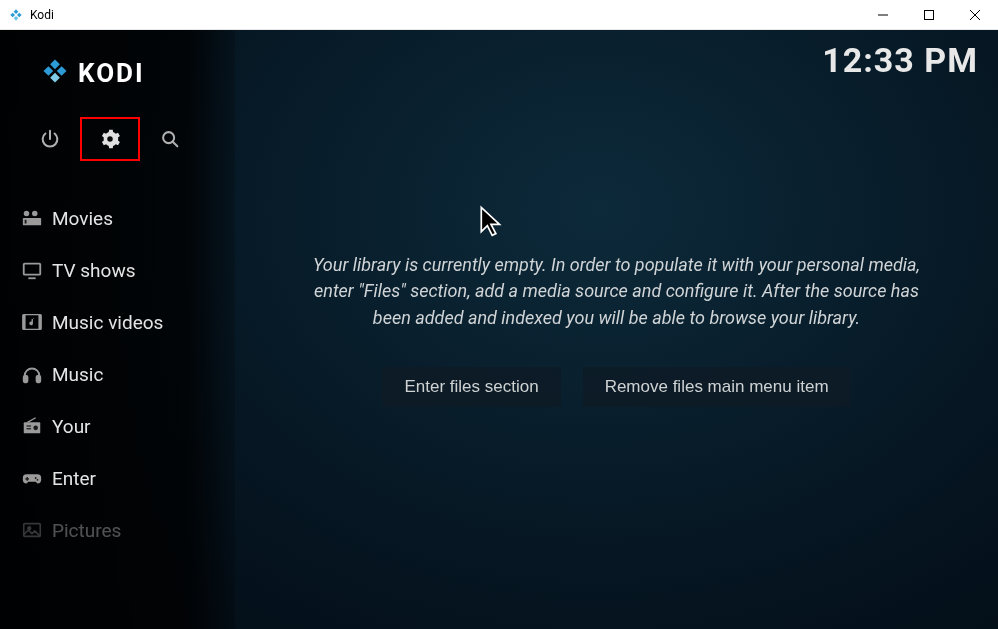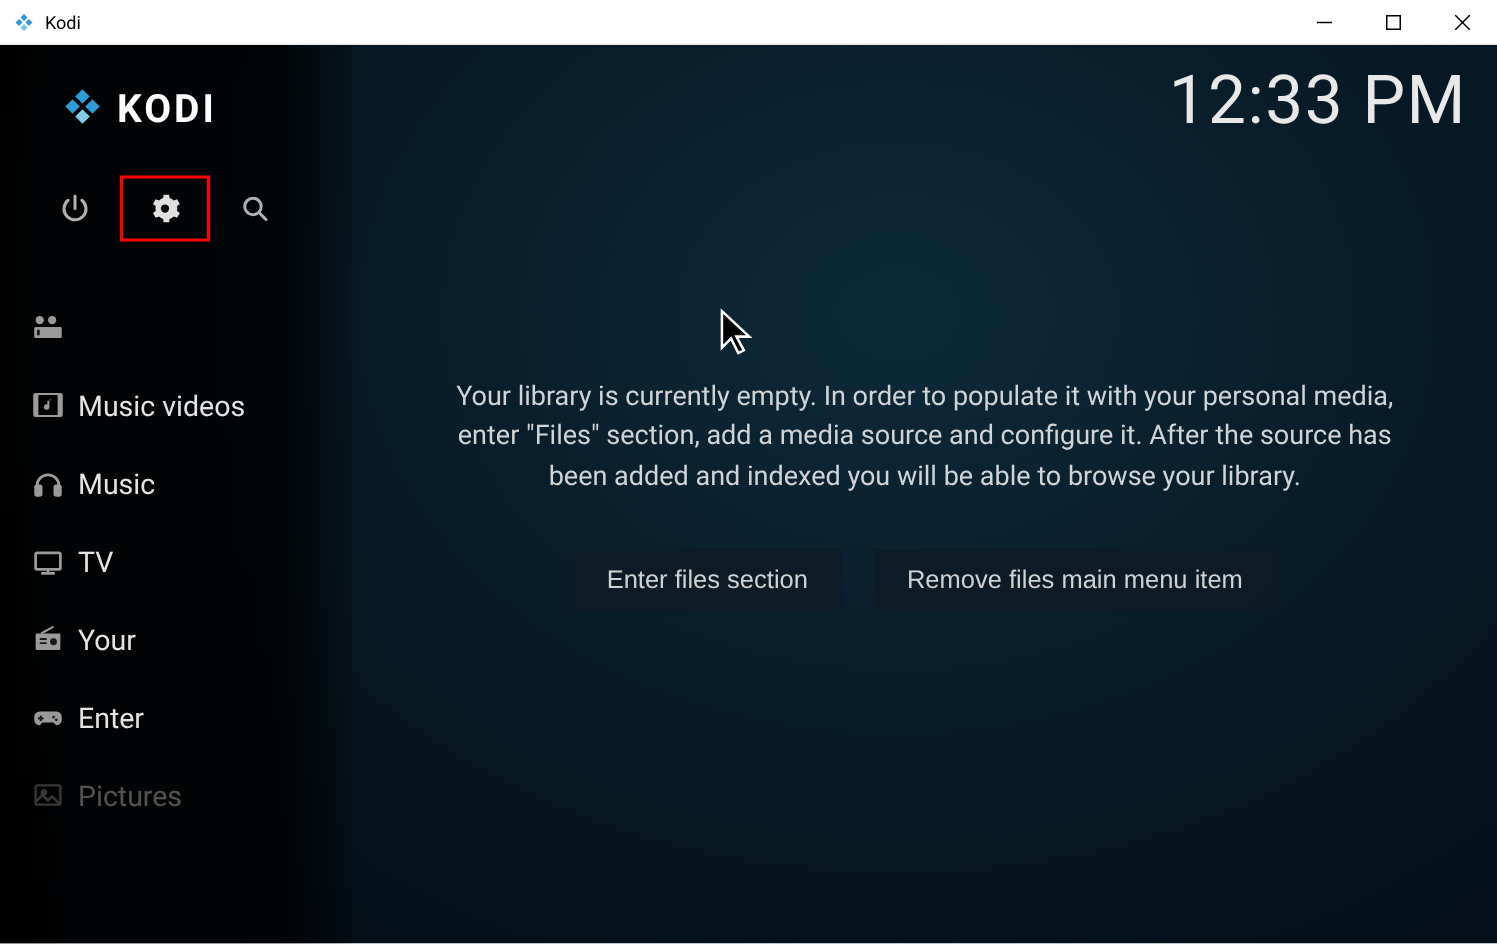--- a/index.html
+++ b/index.html
@@ -36,22 +36,22 @@
   height: 599px;
   background: radial-gradient(ellipse 900px 700px at 60% 30%, #0d2a3a 0%, #071a27 40%, #04101a 70%, #020a12 100%);
   display: flex;
 }
 
 .clock {
   position: absolute;
   top: 10px;
   right: 20px;
   color: #e8e8e8;
-  font-size: 45px;
-  font-weight: 400;
+  font-size: 34px;
+  font-weight: 700;
   letter-spacing: 1px;
   z-index: 5;
 }
 
 .sidebar {
   width: 235px;
   height: 599px;
   background: linear-gradient(to right, rgba(0,0,0,0.92) 0%, rgba(0,0,0,0.78) 80%, rgba(0,0,0,0.2) 100%);
   display: flex;
   flex-direction: column;
@@ -128,20 +128,21 @@
   justify-content: center;
 }
 .empty-msg {
   max-width: 680px;
   text-align: center;
   color: #d0d4d6;
   font-size: 18px;
   line-height: 1.45;
   margin-bottom: 36px;
   padding: 0 20px;
+  font-style: italic;
 }
 .btn-row { display: flex; gap: 22px; }
 .action-btn {
   background: rgba(13,27,38,0.85);
   color: #cfd2d3;
   font-size: 17px;
   padding: 10px 22px;
   border: none;
   cursor: pointer;
 }
@@ -235,20 +236,30 @@
     <div class="menu">
       <div class="menu-item">
         <span class="menu-icon">
           <svg viewBox="0 0 24 24" fill="#9a9a9a">
               <circle cx="6" cy="7" r="3"></circle>
               <circle cx="15" cy="7" r="3"></circle>
               <rect x="2" y="12" width="20" height="8" rx="1"></rect>
               <rect x="4" y="14" width="2" height="4" fill="#1a1a1a"></rect>
             </svg>
         </span>
+        <span class="menu-label">Movies</span>
+      </div>
+      <div class="menu-item">
+        <span class="menu-icon">
+          <svg viewBox="0 0 24 24" fill="none" stroke="#9a9a9a" stroke-width="2">
+              <rect x="3" y="5" width="18" height="12" rx="1"></rect>
+              <line x1="8" y1="21" x2="16" y2="21"></line>
+            </svg>
+        </span>
+        <span class="menu-label">TV shows</span>
       </div>
       <div class="menu-item">
         <span class="menu-icon">
           <svg viewBox="0 0 24 24" fill="#9a9a9a">
               <rect x="2" y="4" width="20" height="16" rx="1" fill="none" stroke="#9a9a9a" stroke-width="1.5"></rect>
               <rect x="2" y="4" width="3" height="16" fill="#9a9a9a"></rect>
               <rect x="19" y="4" width="3" height="16" fill="#9a9a9a"></rect>
               <path d="M13 8v5.5a2 2 0 1 1-1.5-1.93V9l3-.7V8z"></path>
             </svg>
         </span>
@@ -256,30 +267,20 @@
       </div>
       <div class="menu-item">
         <span class="menu-icon">
           <svg viewBox="0 0 24 24" fill="none" stroke="#9a9a9a" stroke-width="2">
               <path d="M4 14a8 8 0 0 1 16 0"></path>
               <rect x="3" y="14" width="4" height="7" rx="1" fill="#9a9a9a"></rect>
               <rect x="17" y="14" width="4" height="7" rx="1" fill="#9a9a9a"></rect>
             </svg>
         </span>
         <span class="menu-label">Music</span>
-      </div>
-      <div class="menu-item">
-        <span class="menu-icon">
-          <svg viewBox="0 0 24 24" fill="none" stroke="#9a9a9a" stroke-width="2">
-              <rect x="3" y="6" width="18" height="12" rx="1"></rect>
-              <line x1="7" y1="21" x2="17" y2="21"></line>
-              <line x1="12" y1="18" x2="12" y2="21"></line>
-            </svg>
-        </span>
-        <span class="menu-label">TV</span>
       </div>
       <div class="menu-item">
         <span class="menu-icon">
           <svg viewBox="0 0 24 24" fill="#9a9a9a">
               <rect x="3" y="8" width="18" height="12" rx="1"></rect>
               <circle cx="16" cy="14" r="2.5" fill="#1a1a1a"></circle>
               <line x1="6" y1="12" x2="11" y2="12" stroke="#1a1a1a" stroke-width="1.3"></line>
               <line x1="6" y1="15" x2="11" y2="15" stroke="#1a1a1a" stroke-width="1.3"></line>
               <line x1="7" y1="8" x2="16" y2="3" stroke="#9a9a9a" stroke-width="1.5"></line>
             </svg>

